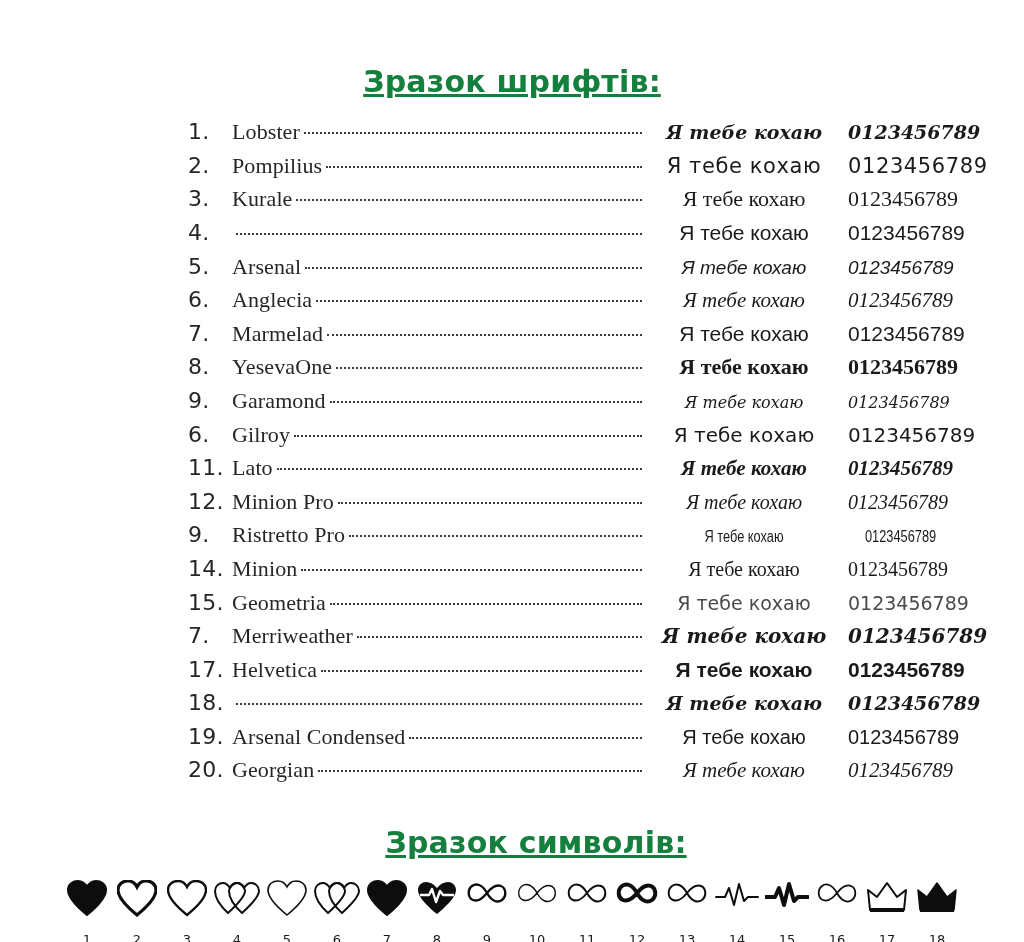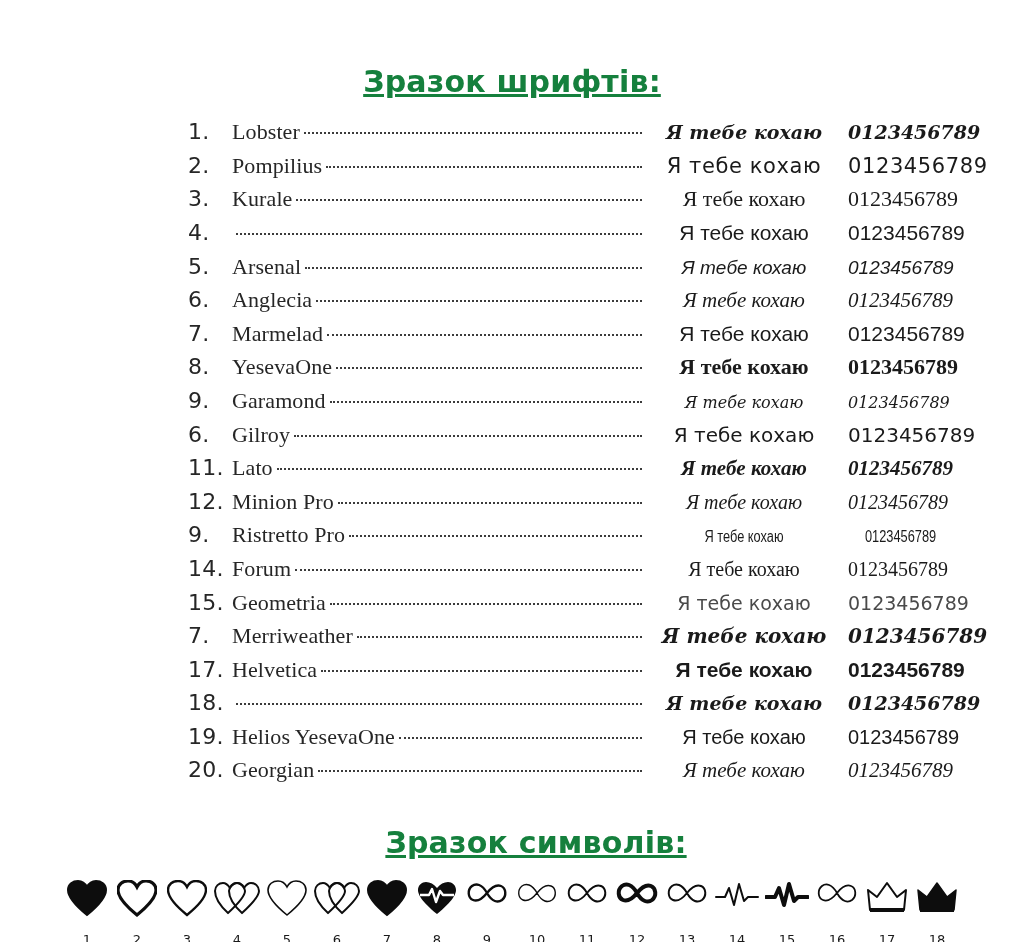--- a/index.html
+++ b/index.html
@@ -231,21 +231,21 @@
       </li>
       <li class="font-row">
         <span class="row-num">9.</span>
         <span class="row-name">Ristretto Pro</span>
         <span class="row-dots"></span>
         <span class="row-sample f-ristretto">Я тебе кохаю</span>
         <span class="row-digits f-ristretto">0123456789</span>
       </li>
       <li class="font-row">
         <span class="row-num">14.</span>
-        <span class="row-name">Forum</span>
+        <span class="row-name">Minion</span>
         <span class="row-dots"></span>
         <span class="row-sample f-forum">Я тебе кохаю</span>
         <span class="row-digits f-forum">0123456789</span>
       </li>
       <li class="font-row">
         <span class="row-num">15.</span>
         <span class="row-name">Geometria</span>
         <span class="row-dots"></span>
         <span class="row-sample f-geometria">Я тебе кохаю</span>
         <span class="row-digits f-geometria">0123456789</span>
@@ -265,21 +265,21 @@
         <span class="row-digits f-helvetica">0123456789</span>
       </li>
       <li class="font-row">
         <span class="row-num">18.</span>
         <span class="row-dots"></span>
         <span class="row-sample f-nautilus">Я тебе кохаю</span>
         <span class="row-digits f-nautilus">0123456789</span>
       </li>
       <li class="font-row">
         <span class="row-num">19.</span>
-        <span class="row-name">Helios YesevaOne</span>
+        <span class="row-name">Arsenal Condensed</span>
         <span class="row-dots"></span>
         <span class="row-sample f-helios">Я тебе кохаю</span>
         <span class="row-digits f-helios">0123456789</span>
       </li>
       <li class="font-row">
         <span class="row-num">20.</span>
         <span class="row-name">Georgian</span>
         <span class="row-dots"></span>
         <span class="row-sample f-georgian">Я тебе кохаю</span>
         <span class="row-digits f-georgian">0123456789</span>

